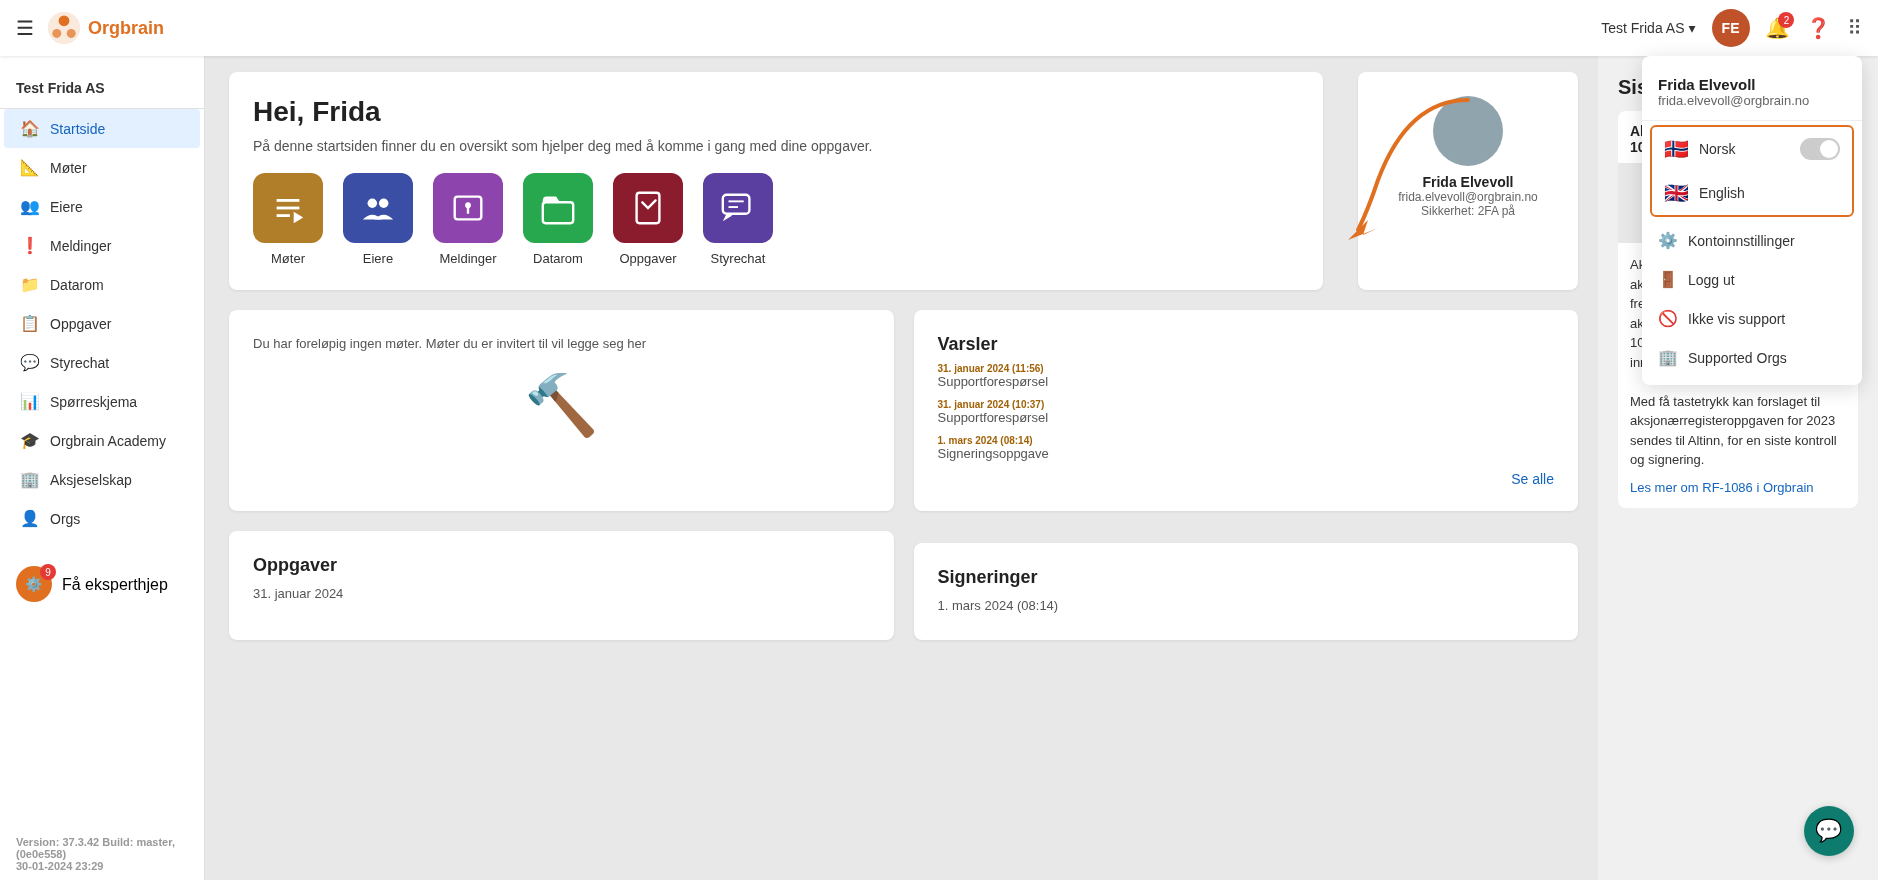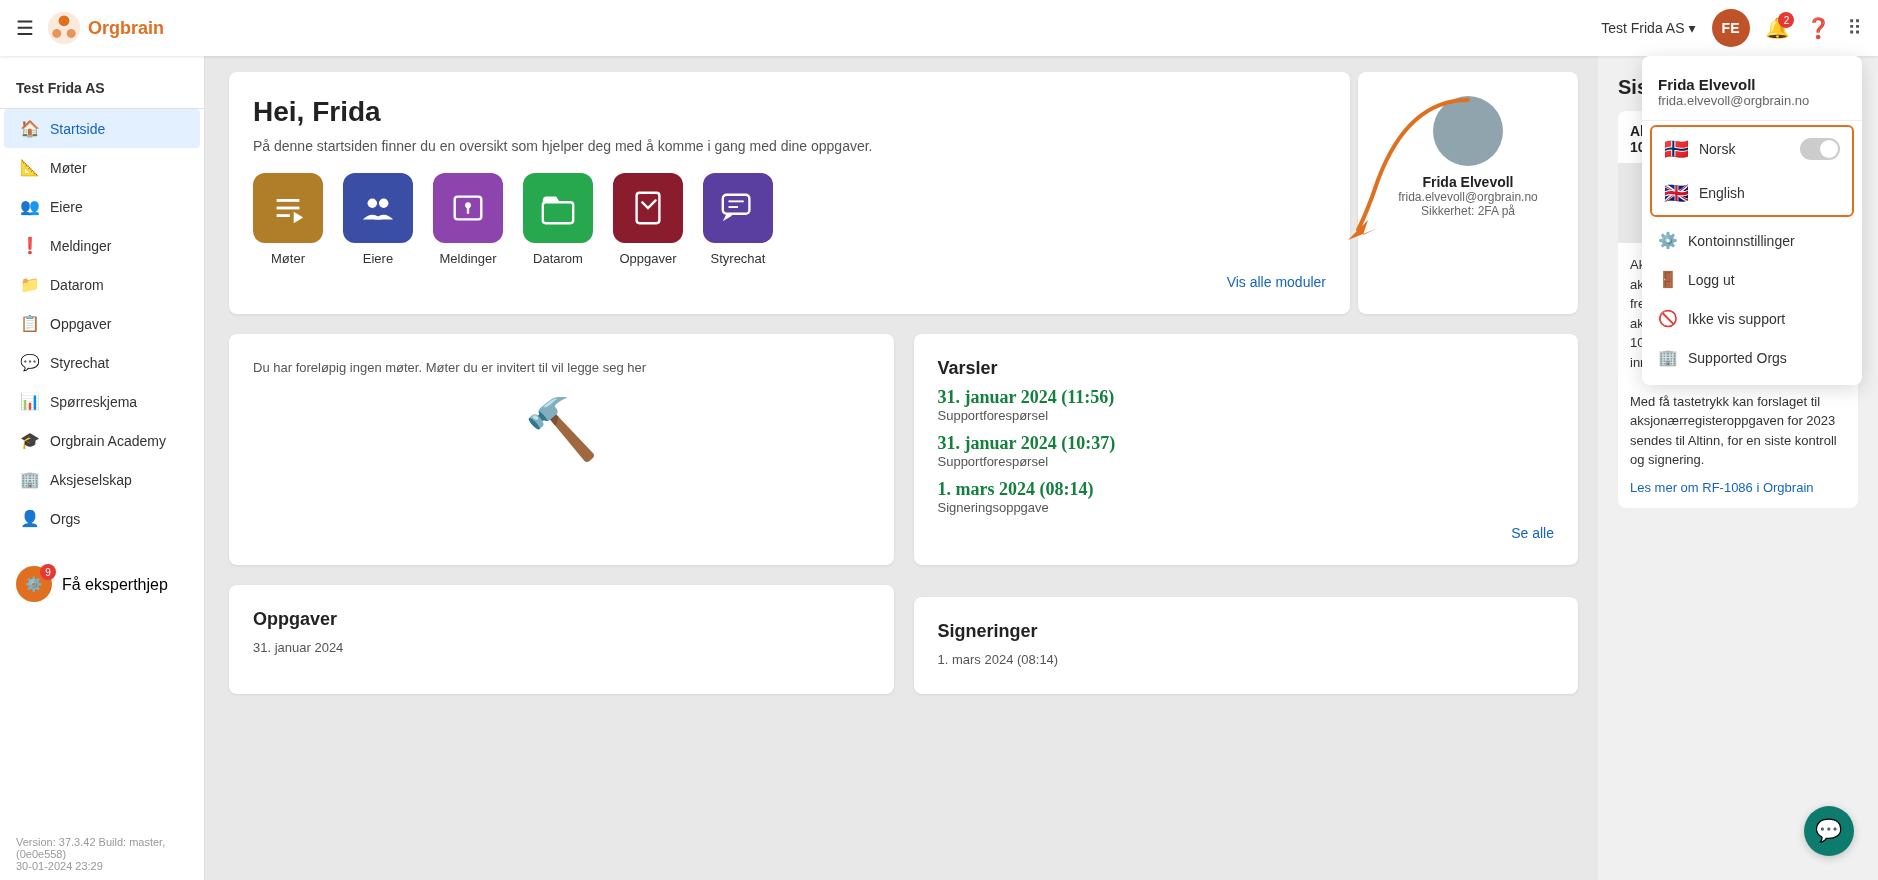--- a/index.html
+++ b/index.html
@@ -28,21 +28,21 @@
       border-right: 1px solid #e0e0e0; height: 880px; overflow-y: auto;
       position: fixed; left: 0; top: 0; bottom: 0; z-index: 50;
     }
     .sidebar-company { padding: 8px 16px 12px; font-weight: 600; font-size: 14px; color: #333; border-bottom: 1px solid #e0e0e0; }
     .sidebar-item {
       display: flex; align-items: center; gap: 10px; padding: 10px 16px;
       font-size: 14px; color: #333; cursor: pointer; border-radius: 4px; margin: 0 4px;
     }
     .sidebar-item.active { color: #1565c0; background: #e3f0ff; }
     .sidebar-icon { width: 20px; text-align: center; font-size: 16px; }
-    .sidebar-bottom { position: absolute; bottom: 0; left: 0; right: 13px; padding: 8px 16px; font-size: 11px; color: #999; }
+    .sidebar-bottom { position: absolute; bottom: 0; left: 0; right: 13px; padding: 8px 16px; font-size: 11px; color: #999; font-weight: bold; }
     .expert-help { display: flex; align-items: center; gap: 8px; padding: 8px 16px; cursor: pointer; }
     .expert-icon { width: 38px; height: 38px; position: relative; }
 
     
     .main {
       margin-left: 205px; padding-top: 56px; flex: 1; padding: 72px 24px 24px 229px;
       overflow-y: auto; height: 880px;
     }
     .card { background: #fff; border-radius: 8px; padding: 24px; box-shadow: 0 1px 3px rgba(0,0,0,0.08); }
 
@@ -52,21 +52,21 @@
 
     
     .modules-grid { display: flex; gap: 20px; flex-wrap: wrap; margin-top: 16px; }
     .module-item { display: flex; flex-direction: column; align-items: center; gap: 8px; cursor: pointer; }
     .module-icon { width: 70px; height: 70px; border-radius: 12px; display: flex; align-items: center; justify-content: center; font-size: 28px; color: #fff; }
     .module-label { font-size: 13px; color: #333; }
     .vis-alle { text-align: right; color: #1565c0; font-size: 14px; cursor: pointer; margin-top: 8px; }
 
     
     .varsler-item { margin-bottom: 10px; }
-    .varsler-date { font-weight: 600; font-size: 18px; color: #15803d; font-family: Liberation Serif, serif; }
+    .varsler-date { font-weight: 600; font-size: 10px; color: #a16207; }
     .varsler-type { font-size: 13px; color: #555; }
     .se-alle { color: #1565c0; font-size: 14px; cursor: pointer; margin-top: 8px; display: block; text-align: right; }
 
     
     .news-area { width: 280px; position: fixed; right: 0; top: 56px; bottom: 0; background: #f0f0f0; overflow-y: auto; padding: 20px; }
     .news-title { font-size: 20px; font-weight: 700; color: #222; margin-bottom: 12px; }
     .news-card { background: #fff; border-radius: 8px; overflow: hidden; margin-bottom: 12px; }
     .news-img { width: 100%; height: 80px; background: linear-gradient(135deg, #f0f0f0, #ddd); display: flex; align-items: center; justify-content: center; font-size: 10px; color: #999; }
     .news-body { padding: 12px; }
     .news-text { font-size: 13px; color: #333; line-height: 1.5; }
@@ -202,21 +202,21 @@
   </div>
 
   <div class="sidebar-bottom">
     <div>Version: 37.3.42 Build: master,(0e0e558)</div>
     <div>30-01-2024 23:29</div>
   </div>
 </div>
 
 <div class="main" style="margin-left:205px;padding:72px 300px 24px 24px;overflow-y:auto;height:880px;">
 
-  <div style="display:flex;gap:8px;margin-bottom:20px;">
+  <div style="display:flex;gap:35px;margin-bottom:20px;">
 
     <div class="card" style="flex:1;">
       <div class="welcome-title">Hei, Frida</div>
       <div class="welcome-sub">På denne startsiden finner du en oversikt som hjelper deg med å komme i gang med dine oppgaver.</div>
 
       <div class="modules-grid">
 
         <div class="module-item">
           <div class="module-icon" style="background:#b07d28;">
             <svg viewBox="0 0 40 40" width="38" height="38">
@@ -277,21 +277,20 @@
             <svg viewBox="0 0 40 40" width="38" height="38">
                 <rect x="4" y="6" width="28" height="20" rx="4" fill="none" stroke="#fff" stroke-width="2.5"></rect>
                 <line x1="10" y1="13" x2="26" y2="13" stroke="#fff" stroke-width="2"></line>
                 <line x1="10" y1="19" x2="20" y2="19" stroke="#fff" stroke-width="2"></line>
                 <path d="M8 26 L4 34 L14 28" fill="#fff"></path>
               </svg>
           </div>
           <span class="module-label">Styrechat</span>
         </div>
       </div>
-      <div class="vis-alle">Vis alle moduler</div>
     </div>
 
     <div class="card" style="width:220px;text-align:center;">
       <div class="profile-avatar-large">
         <svg viewBox="0 0 60 60" width="60" height="60">
             <circle cx="30" cy="22" r="14" fill="#90a4ae"></circle>
             <path d="M8 56 Q8 38 30 38 Q52 38 52 56" fill="#90a4ae"></path>
           </svg>
       </div>
       <div class="profile-name">Frida Elvevoll</div>

